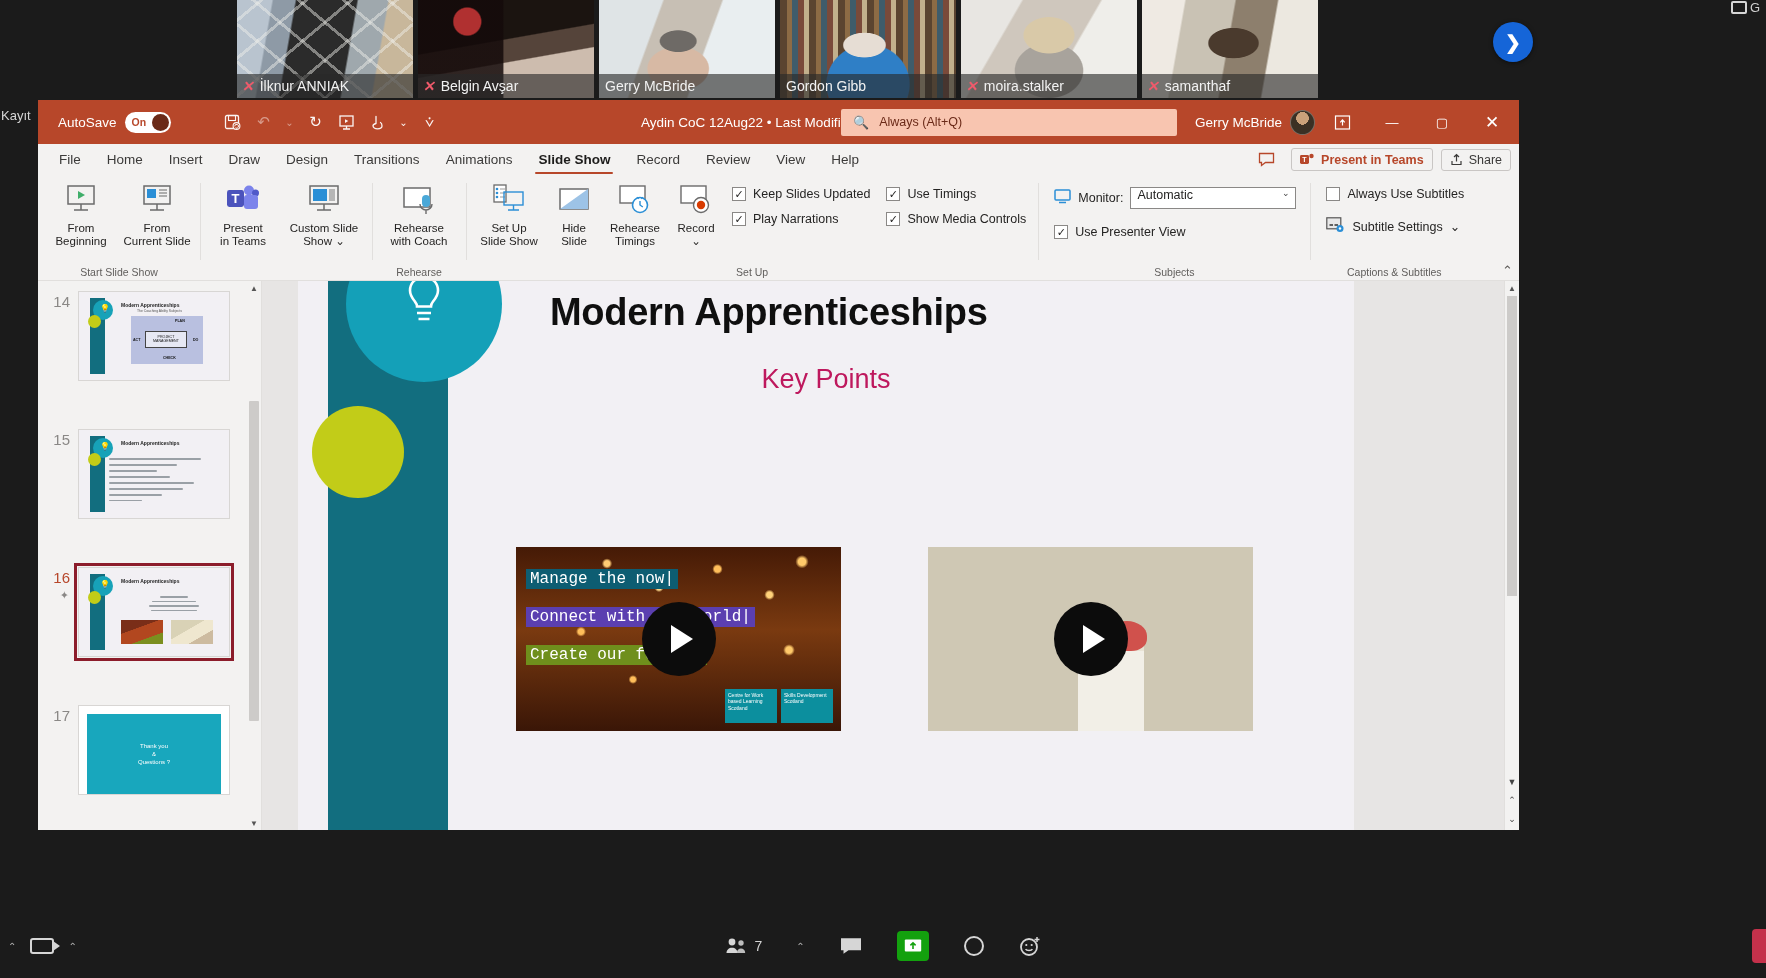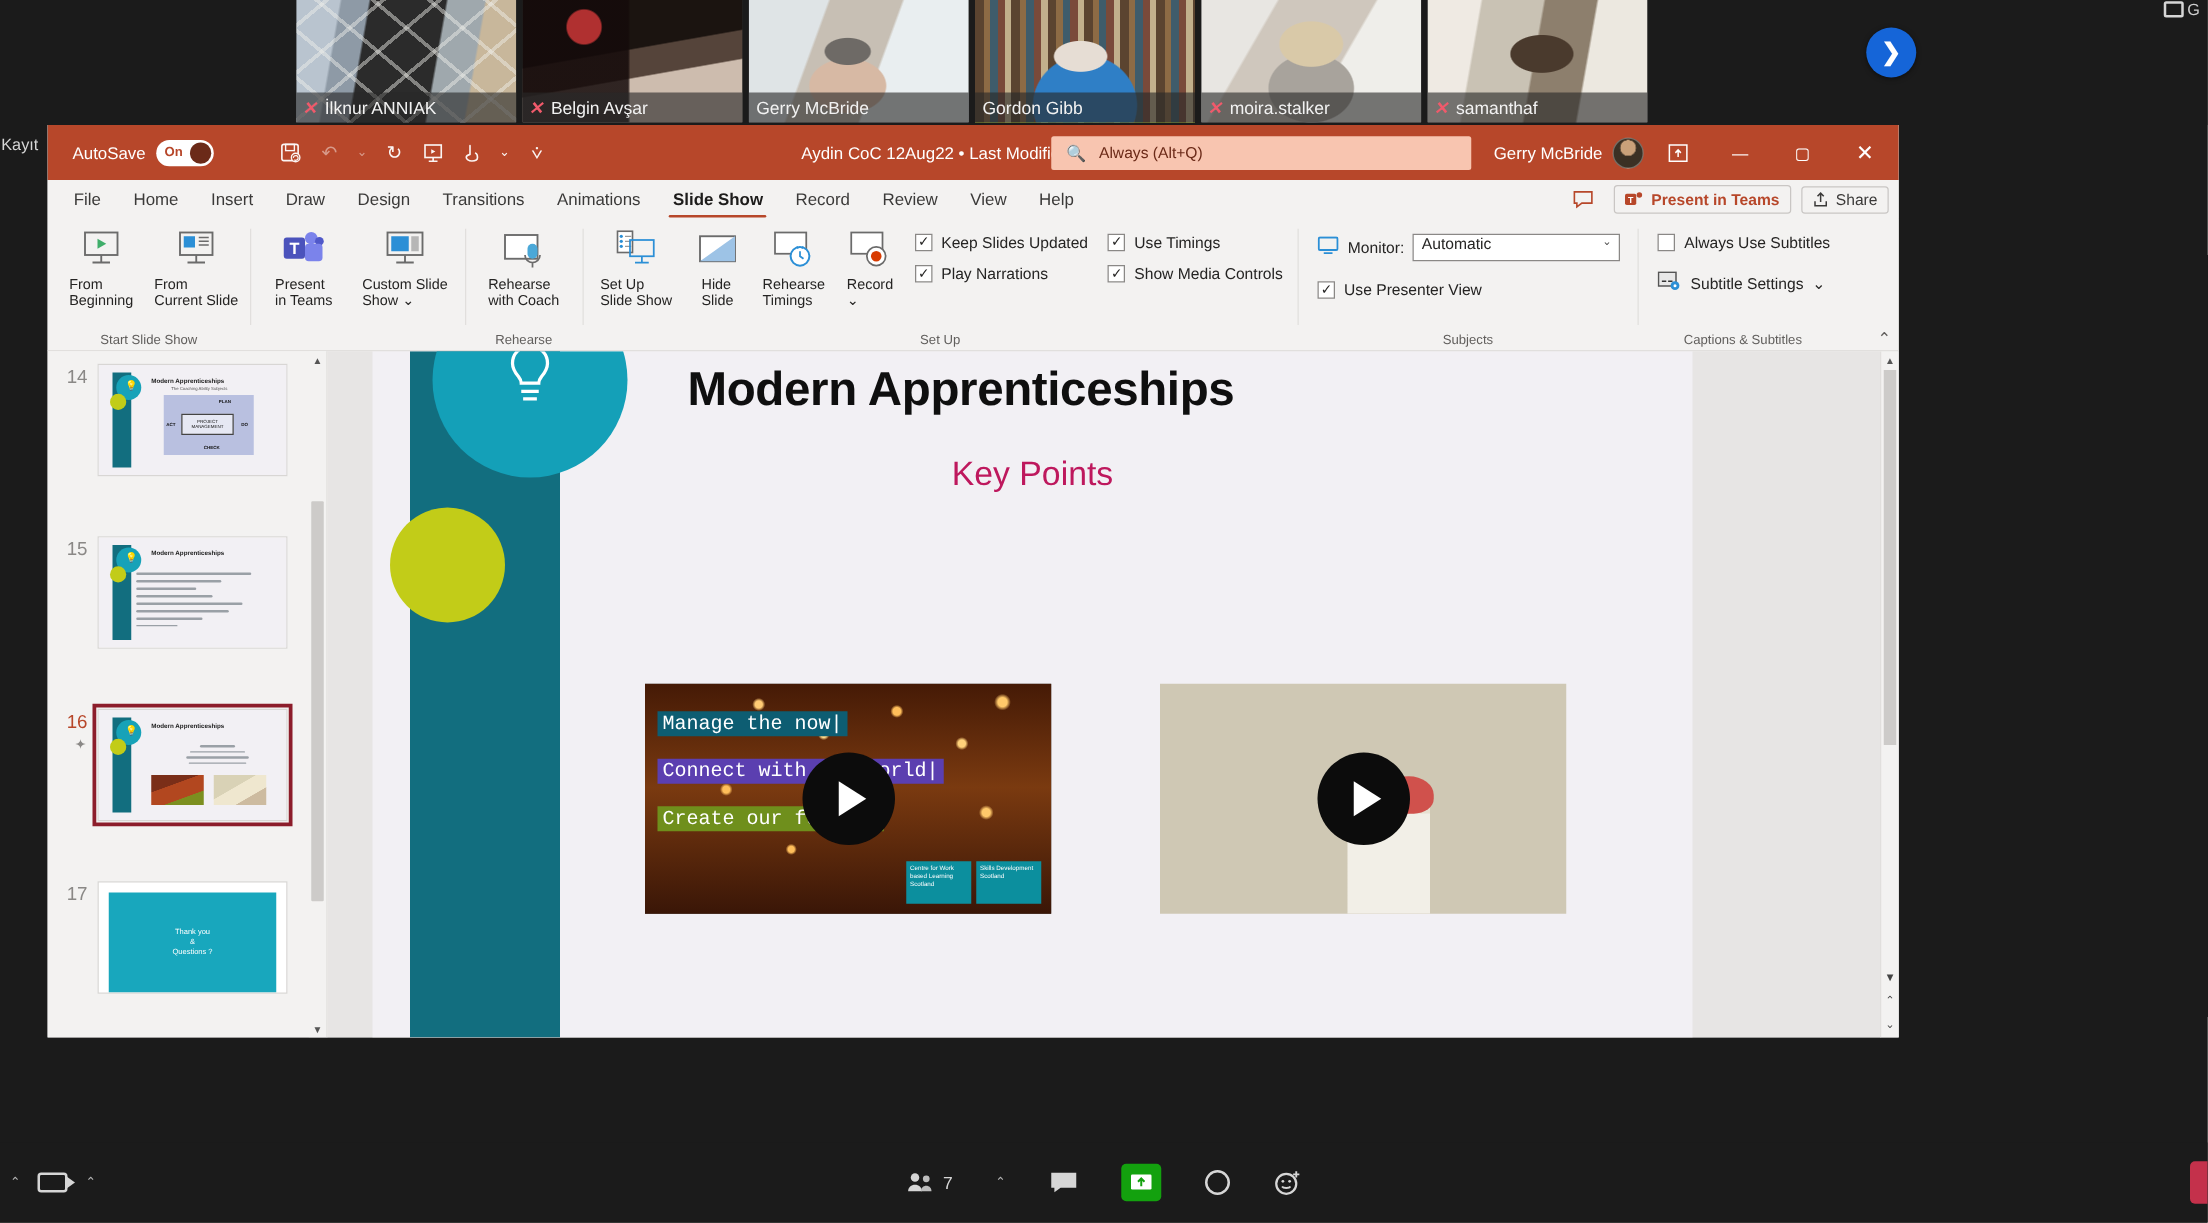--- a/index.html
+++ b/index.html
@@ -157,21 +157,21 @@
   }
   .rgroup + .rgroup::before {
     content: ""; position: absolute; left: 0; top: 8px; bottom: 20px; width: 1px; background: #e1dfdd;
   }
   .bigbtn {
     width: 74px; display: flex; flex-direction: column; align-items: center;
     gap: 3px; padding: 4px 2px; border-radius: 3px;
   }
   .bigbtn .ic { height: 36px; display: flex; align-items: center; justify-content: center; }
   .bigbtn .lb {
-    font-size: 11.5px; color: #252423; line-height: 1.12; 
+    font-size: 11.5px; color: #252423; line-height: 1.12; text-align: center;
   }
   .chk-col { display: flex; flex-direction: column; gap: 11px; padding: 8px 6px 0 8px; }
   .chkrow { display: flex; align-items: center; gap: 7px; font-size: 12.5px; color: #252423; white-space: nowrap; }
   .cbox {
     width: 14px; height: 14px; border: 1px solid #8a8886; background: #fff;
     display: flex; align-items: center; justify-content: center;
     font-size: 11px; color: #252423; line-height: 1;
   }
   .monitor-col { display: flex; flex-direction: column; gap: 16px; padding: 8px 8px 0 10px; }
   .mrow { display: flex; align-items: center; gap: 7px; font-size: 12.5px; color: #252423; white-space: nowrap; }

